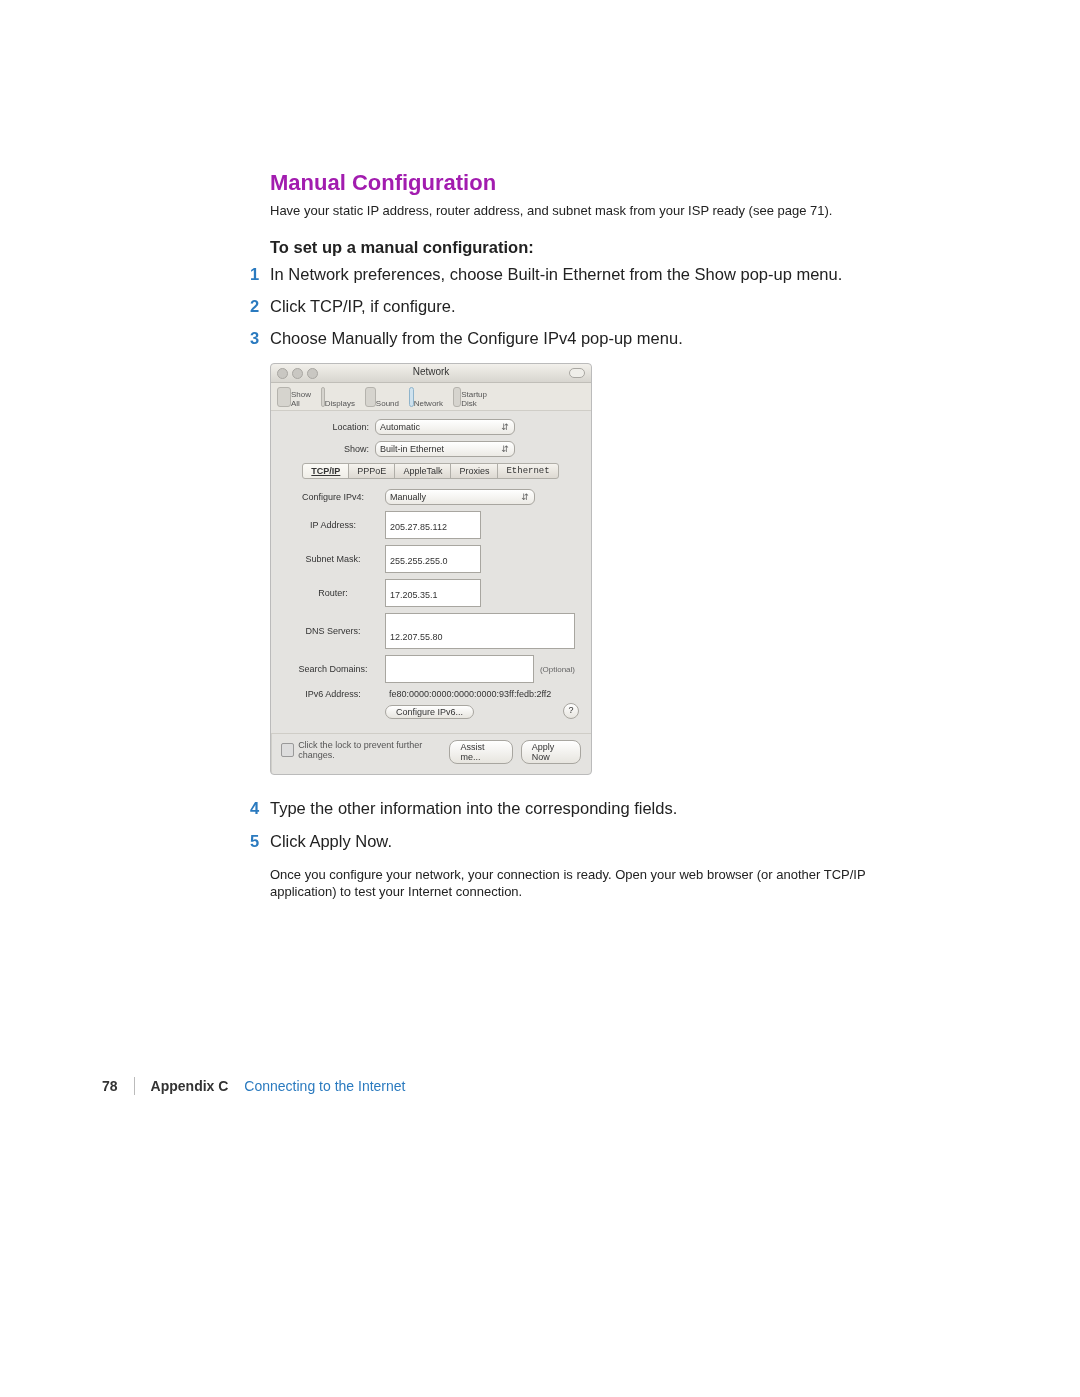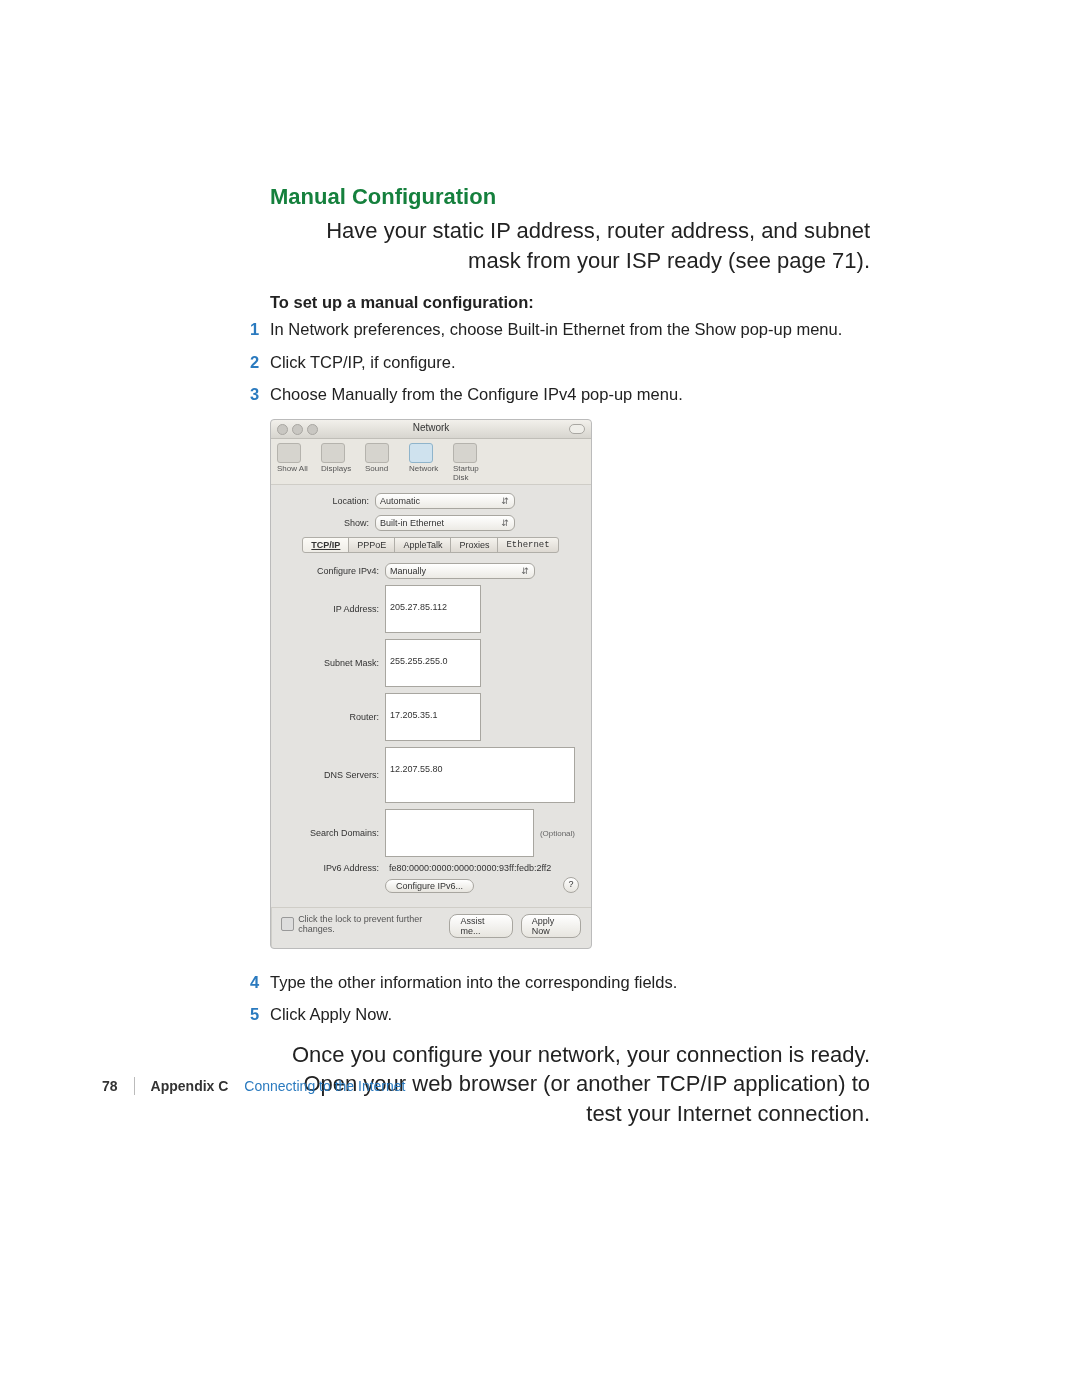--- a/index.html
+++ b/index.html
@@ -15,30 +15,29 @@
     width: 1080px;
     height: 1397px;
   }
   .content {
     position: absolute;
     left: 270px;
     top: 168px;
     width: 600px;
   }
   .section-title {
-    color: #15803d;
+    color: #a21caf;
     font-size: 22px;
     font-weight: 600;
-    margin: 16px 0 6px 0;
+    margin: 2px 0 6px 0;
   }
   .body-text {
-    font-size: 22px;
+    font-size: 13px;
     line-height: 1.35;
     margin: 0 0 18px 0;
-    text-align: right;
   }
   .sub-heading {
     font-weight: 700;
     font-size: 16.5px;
     margin: 0 0 6px 0;
   }
   ol.steps {
     list-style: none;
     padding: 0;
     margin: 0 0 14px 0;
@@ -107,21 +106,21 @@
     background: #efeee9;
   }
   .toolbar {
     display: flex;
     padding: 4px 6px 2px 6px;
     gap: 10px;
     border-bottom: 1px solid #cfcdc7;
     background: #e9e7e1;
   }
   .tool {
-    display: flex; flex-direction: column; align-items: flex-start;
+    display: flex; flex-direction: row; align-items: flex-end;
     width: 34px;
     font-size: 8px;
     color: #555;
   }
   .tool .ico {
     width: 22px; height: 18px;
     background: #d6d4ce;
     border: 1px solid #b5b3ad;
     border-radius: 3px;
     margin-bottom: 1px;
@@ -149,43 +148,43 @@
     display: flex; align-items: center; justify-content: space-between;
   }
   .sel .arrow {
     width: 10px; text-align:center; color:#666;
   }
   .txt {
     height: 14px;
     background: #fff;
     border: 1px solid #a8a6a0;
     font-size: 9px;
-    padding: 16px 4px;
-    display:flex; align-items:flex-start;
+    padding: 6px 4px;
+    display:flex; align-items:flex-end;
   }
 
   .tabs {
     display: flex;
     justify-content: center;
     gap: 0;
     margin: 4px 0 8px 0;
   }
   .tab {
     padding: 2px 8px;
     font-size: 9px;
     background: linear-gradient(#f5f3ee,#ddd9d2);
     border: 1px solid #b0aea8;
     margin-left: -1px;
   }
   .tab:first-child { border-radius: 3px 0 0 3px; text-decoration: underline; }
   .tab:last-child { border-radius: 0 3px 3px 0; font-family: Liberation Mono, monospace; }
   .tab.active { background: linear-gradient(#fcfbf7,#efede7); font-weight:600; }
 
   .tcpip { padding: 2px 6px 4px 6px; }
-  .tcpip .row .lbl { width: 92px; }
+  .tcpip .row .lbl { width: 92px; text-align: center; }
   .tcpip .txt.short { flex:0 0 86px; }
   .tcpip .txt.long { flex:1; }
   .opt { font-size:8px; color:#666; margin-left:6px; }
   .ipv6row { margin-top:4px; }
   .ipv6val { font-size:9px; padding-left:4px; }
   .cfg6row { display:flex; margin:4px 0 2px 98px; align-items:center; justify-content:space-between; width:200px;}
   .smallbtn {
     padding: 1px 10px;
     font-size: 9px;
     background: linear-gradient(#fff,#e7e5df);

